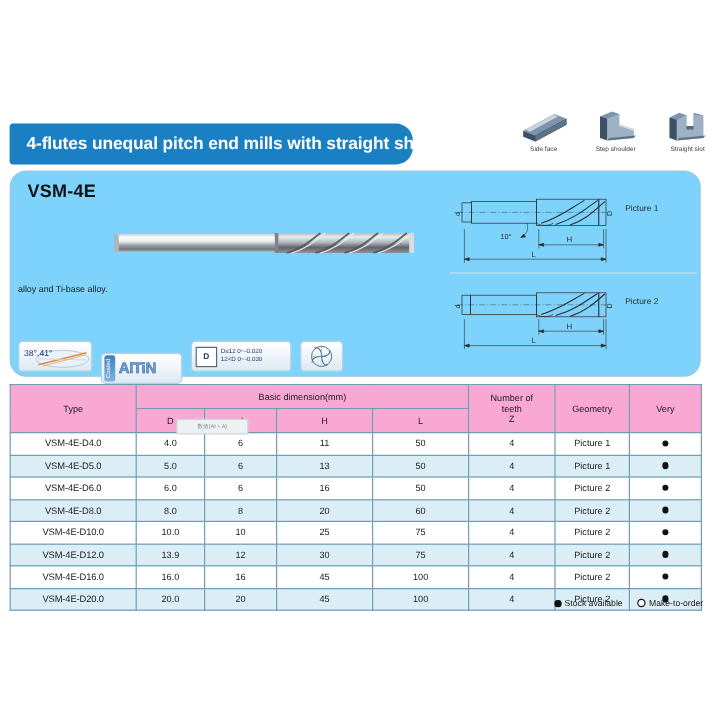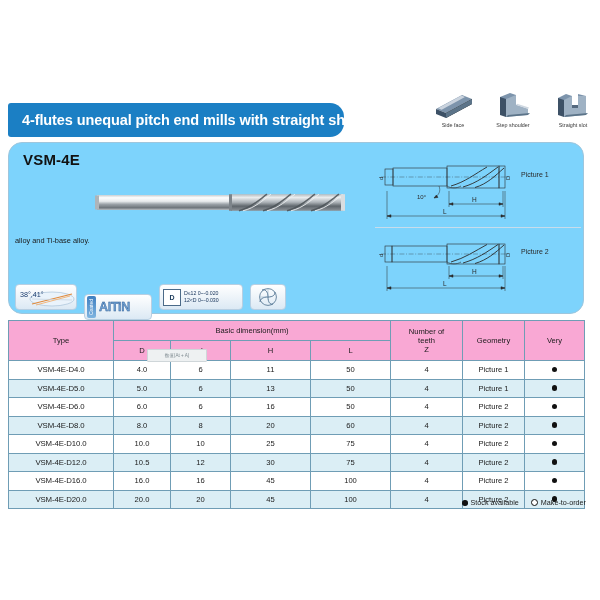--- a/index.html
+++ b/index.html
@@ -561,21 +561,21 @@
         <td>10.0</td>
         <td>10</td>
         <td>25</td>
         <td>75</td>
         <td>4</td>
         <td class="geo-cell">Picture 2</td>
         <td><span class="dot"></span></td>
       </tr>
       <tr class="alt">
         <td class="type-cell">VSM-4E-D12.0</td>
-        <td>10.5</td>
+        <td>13.9</td>
         <td>12</td>
         <td>30</td>
         <td>75</td>
         <td>4</td>
         <td class="geo-cell">Picture 2</td>
         <td><span class="dot"></span></td>
       </tr>
       <tr>
         <td class="type-cell">VSM-4E-D16.0</td>
         <td>16.0</td>

